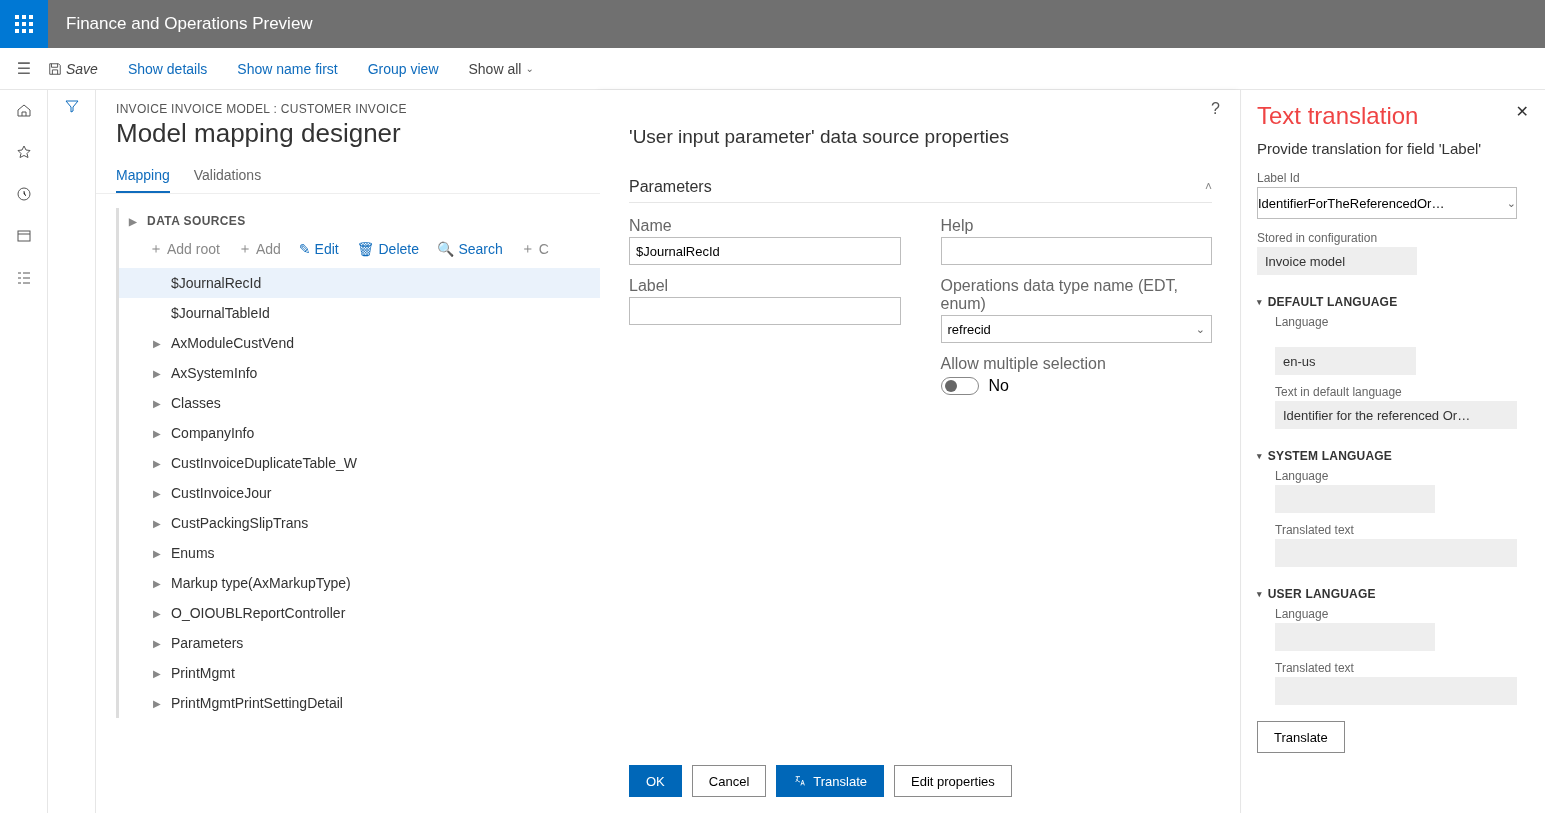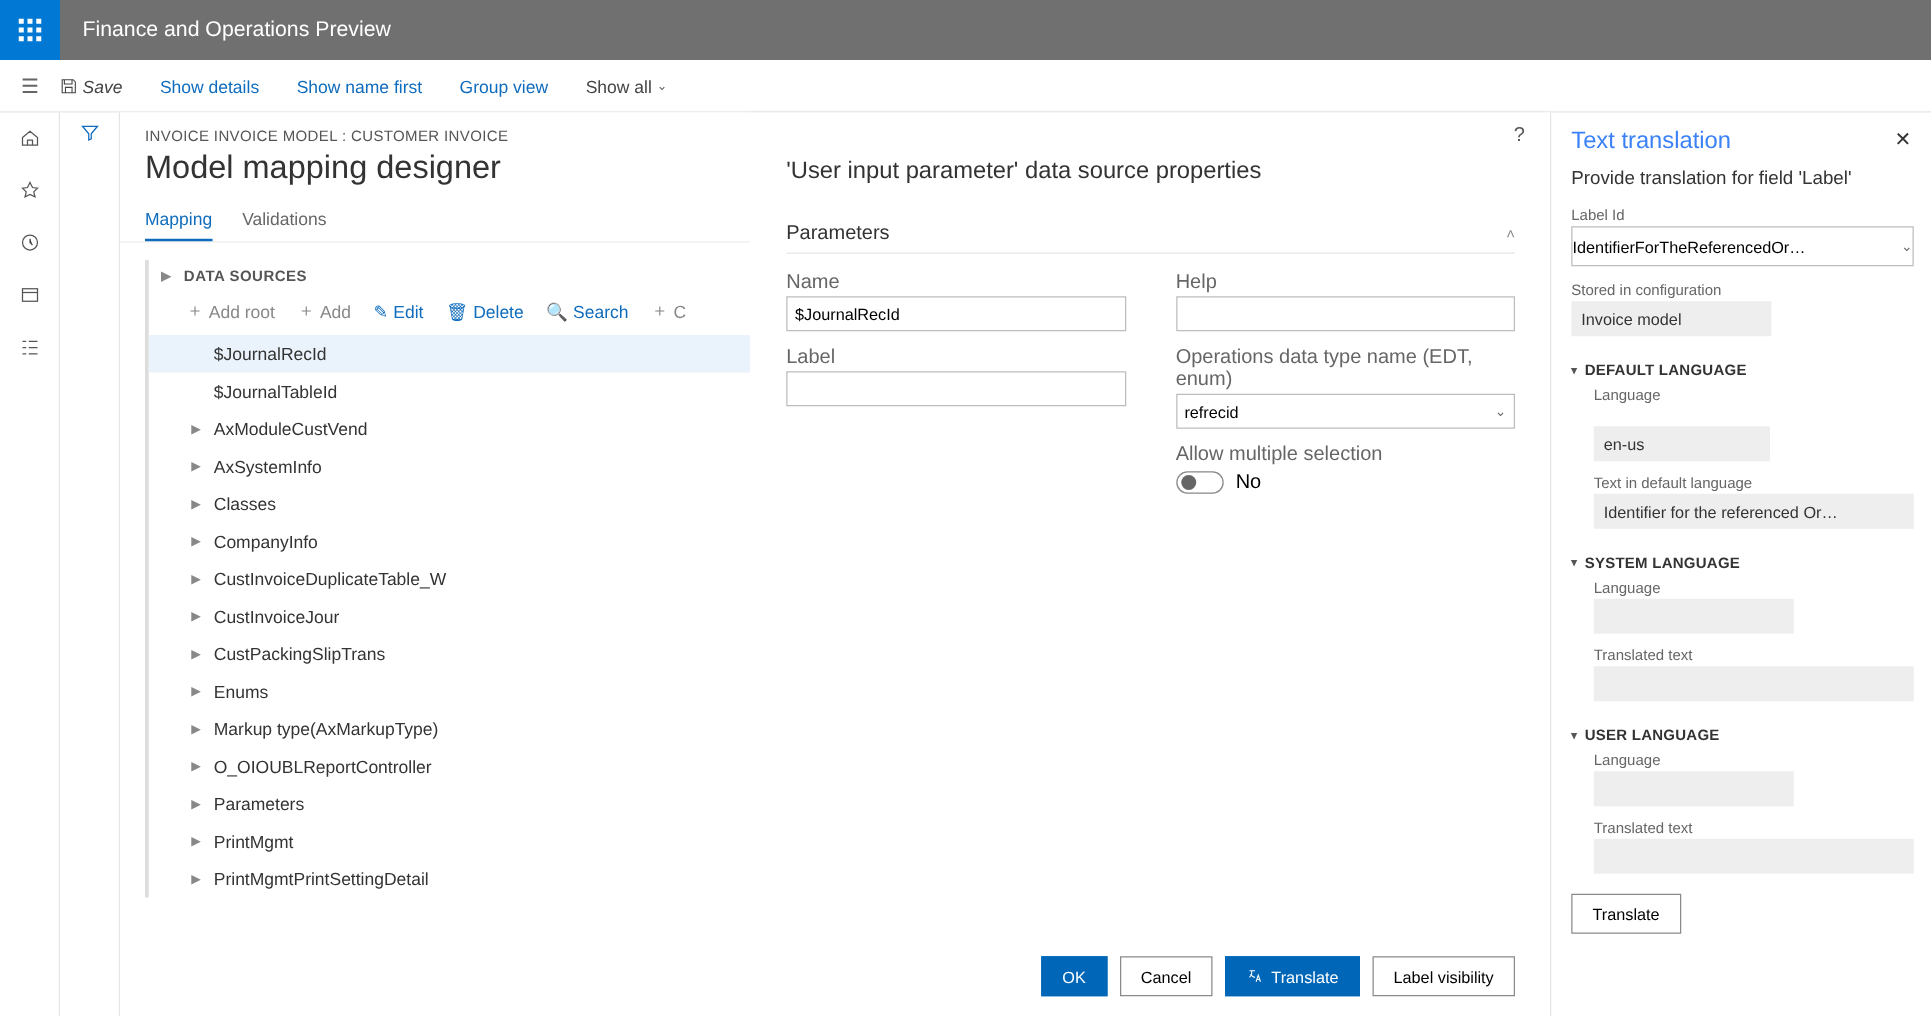--- a/index.html
+++ b/index.html
@@ -52,31 +52,31 @@
   .section-head .chev { color:#888; font-size:12px; }
   .form-grid { display:flex; gap:40px; }
   .form-col { flex:1; display:flex; flex-direction:column; gap:12px; }
   .fld label { font-size:16px; color:#666; display:block; margin-bottom:2px; }
   .fld input, .fld .selectbox { width:100%; height:28px; border:1px solid #bdbdbd; font-size:13px; padding:0 6px; background:#fff; }
   .selectbox { display:flex; align-items:center; justify-content:space-between; }
   .selectbox .dd { color:#666; font-size:11px; }
   .toggle-row { display:flex; align-items:center; gap:10px; margin-top:4px; }
   .toggle { width:38px; height:18px; border-radius:10px; border:1px solid #888; position:relative; background:#fff; cursor:pointer; }
   .toggle .knob { width:12px; height:12px; border-radius:50%; background:#666; position:absolute; top:2px; left:3px; }
-  .dialog-footer { padding:12px 28px 16px; display:flex; justify-content:flex-end; gap:10px; }
+  .dialog-footer { padding:12px 28px 16px; display:flex; justify-content:flex-start; gap:10px; }
   .btn { height:32px; padding:0 16px; font-size:13px; border:1px solid #8a8a8a; background:#fff; cursor:pointer; display:flex; align-items:center; gap:6px; }
   .btn.primary { background:#0067b8; color:#fff; border-color:#0067b8; }
   .btn.primary2 { background:#0067b8; color:#fff; border-color:#0067b8; }
   
   .right { width:305px; border-left:1px solid #e6e6e6; display:flex; flex-direction:column; }
   .right-head { display:flex; justify-content:space-between; align-items:flex-start; padding:12px 16px 0 16px; }
-  .right-title { font-size:19px; color:#3b82f6; }
+  .right-title { font-size:24px; color:#ef4444; }
   .right-close { font-size:16px; color:#333; cursor:pointer; }
   .right-sub { font-size:15px; color:#333; padding:10px 16px 8px 16px; }
-  .right-body { padding:0 14px 16px 16px; overflow:auto; flex:1; font-size:13px; }
+  .right-body { padding:0 28px 16px 16px; overflow:auto; flex:1; font-size:13px; }
   .small-label { font-size:12px; color:#666; margin-top:6px; }
   .readonlybox { height:28px; background:#eee; border:none; display:flex; align-items:center; padding:0 8px; font-size:13px; color:#333; overflow:hidden; text-overflow:ellipsis; white-space:nowrap; }
   .readonlybox.wide { width:100%; }
   .grp-head { font-size:12px; font-weight:600; color:#333; letter-spacing:0.2px; margin:20px 0 6px 0; display:flex; align-items:center; gap:6px; }
   .grp-head .tri { font-size:9px; color:#555; }
 </style>
 </head>
 <body>
 
 <div class="root">
@@ -303,21 +303,21 @@
       </div>
       <div class="dialog-footer">
         <button class="btn primary">OK</button>
         <button class="btn">Cancel</button>
         <button class="btn primary2">
           <svg width="14" height="14" viewBox="0 0 16 16">
               <path fill="none" stroke="#fff" d="M3 3h5M5 3v2c0 2-1 3-2 4M4 6c1 2 3 3 4 3M9 13l2-6 2 6M9.7 11h2.6"></path>
             </svg>
           <span>Translate</span>
         </button>
-        <button class="btn">Label visibility</button>
+        <button class="btn">Edit properties</button>
       </div>
     </div>
 
     <div class="right">
       <div class="right-head">
         <div class="right-title">Text translation</div>
         <div class="right-close">✕</div>
       </div>
       <div class="right-sub">Provide translation for field 'Label'</div>
       <div class="right-body">

